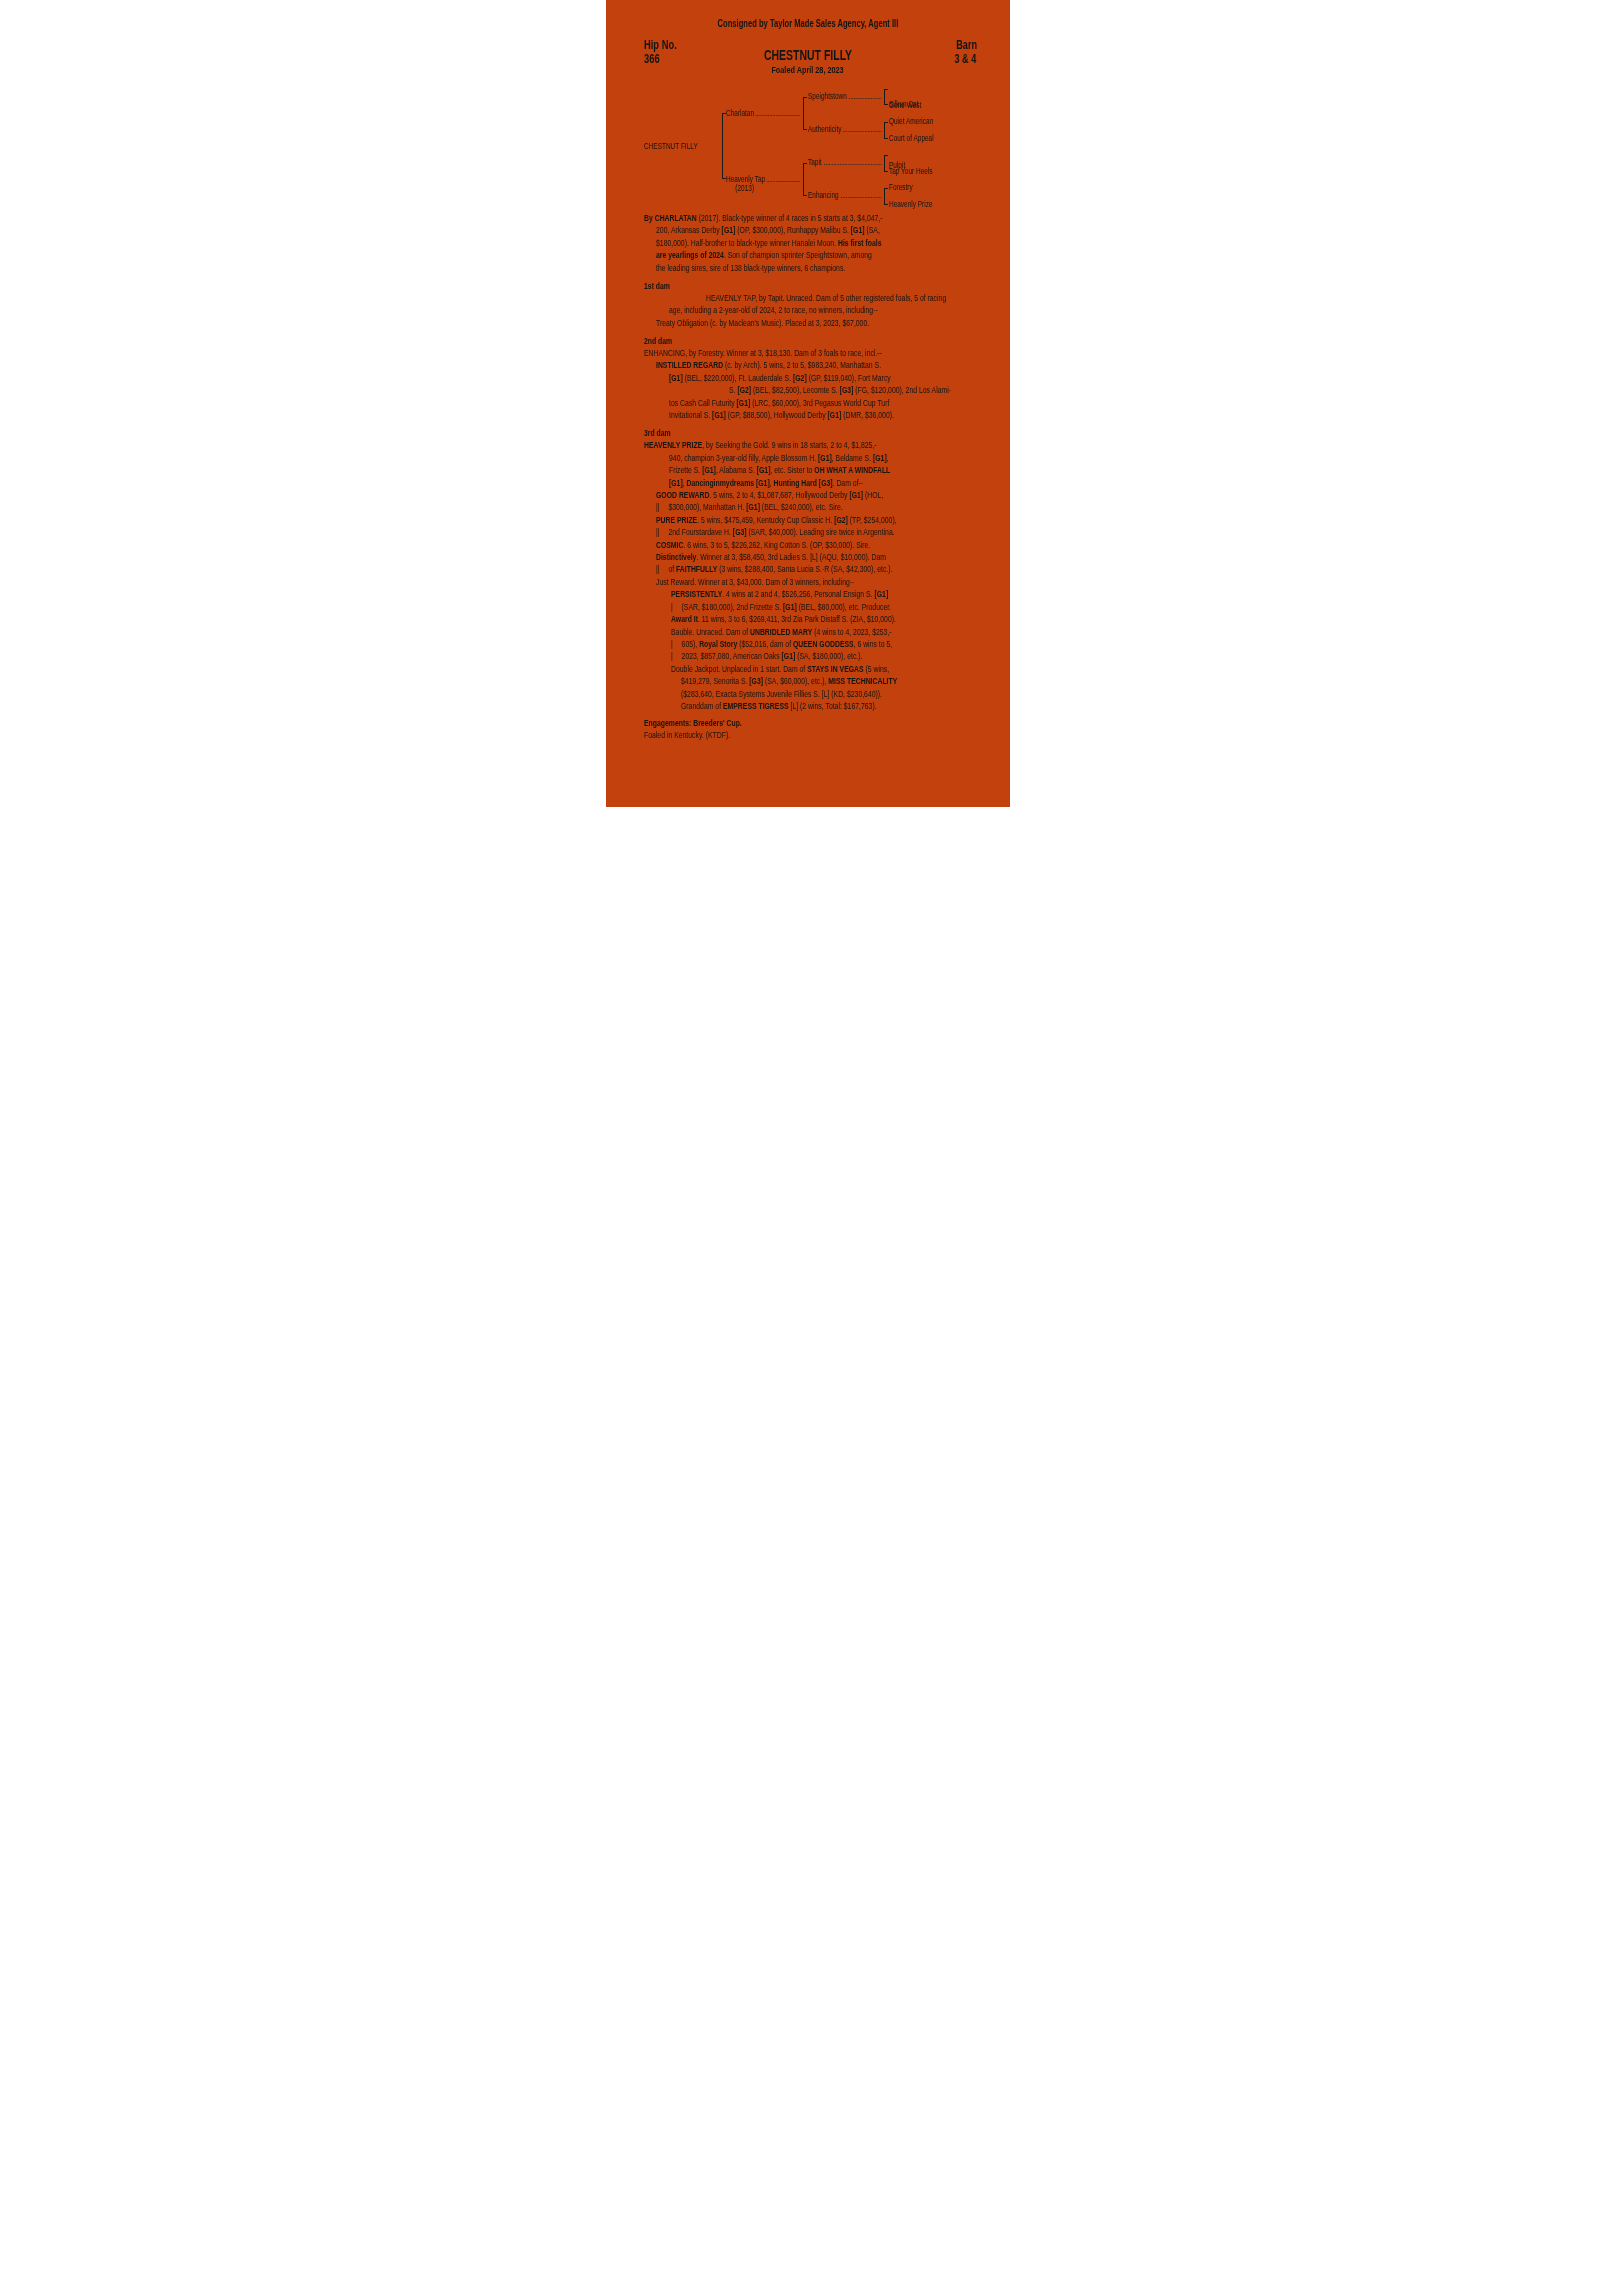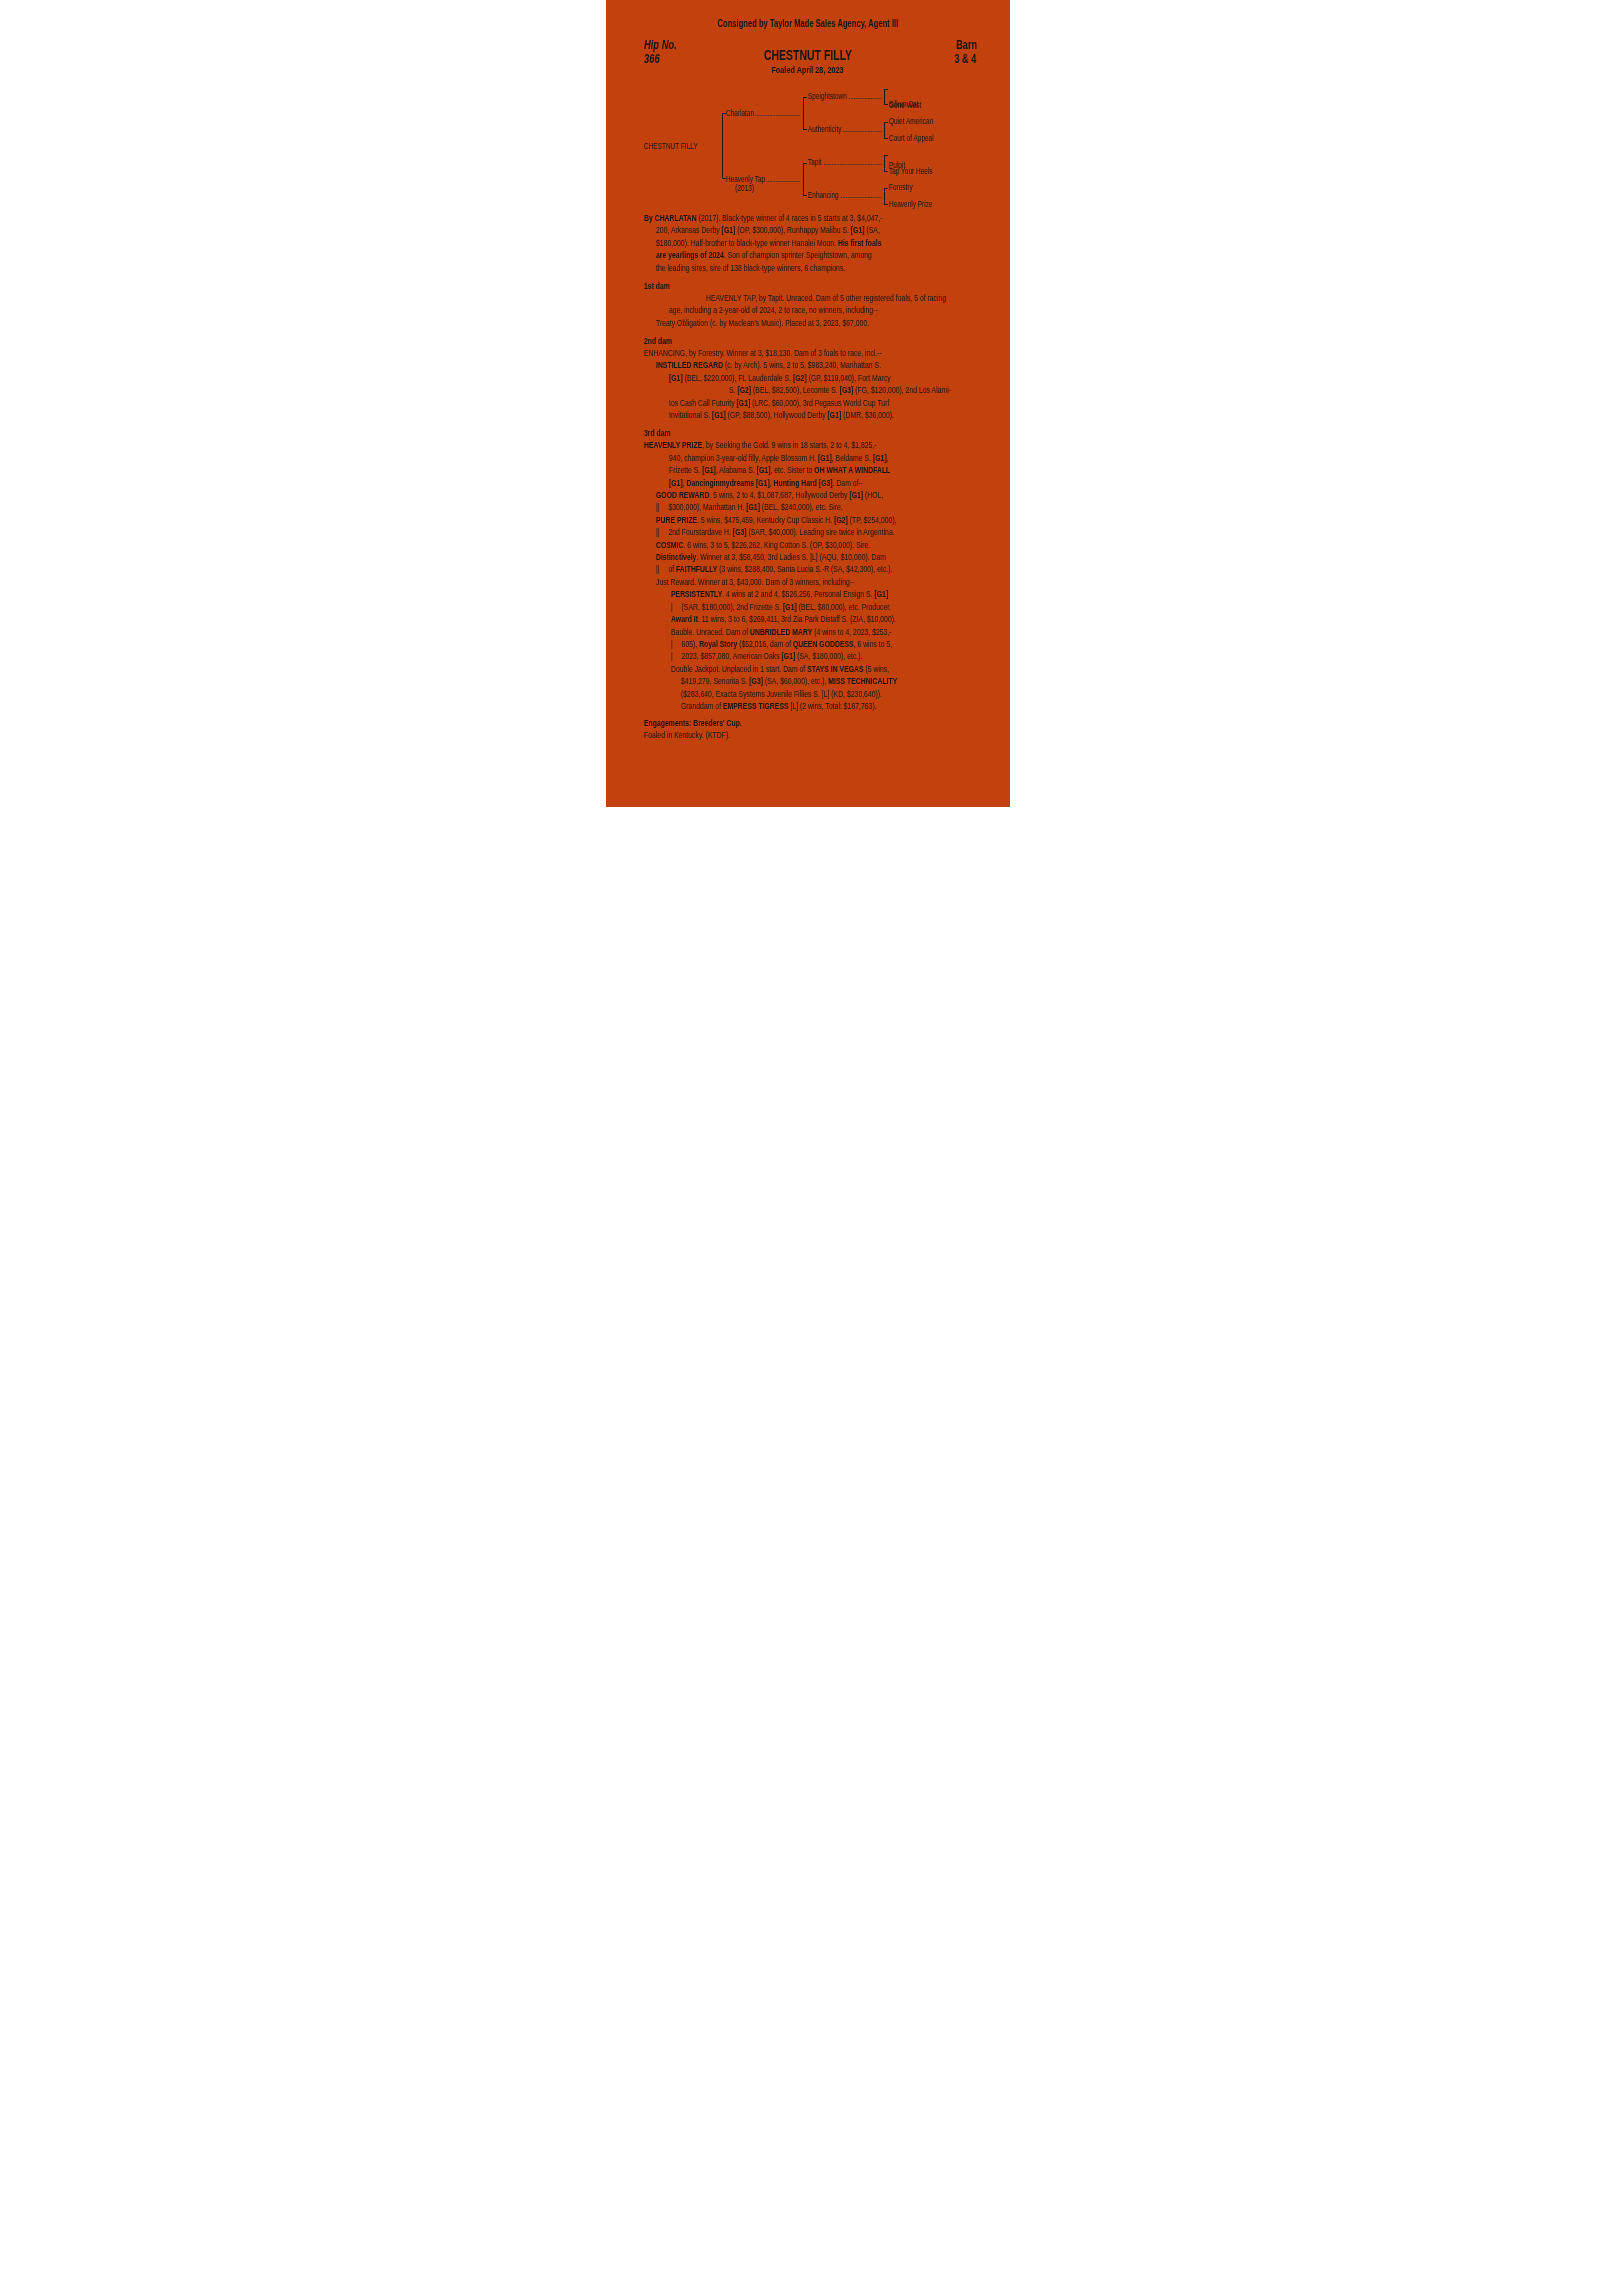--- a/index.html
+++ b/index.html
@@ -2,21 +2,21 @@
 <html style="font-size:7.3px"><head>
 <meta charset="utf-8">
 <style>
   html,body{margin:0;padding:0;background:#fff;}
   .page{position:relative;width:404px;height:807px;margin:0 auto;background:#c2410c;color:#141414;
         font-family:"Liberation Sans","DejaVu Sans",sans-serif;overflow:hidden;}
   
   .cx{display:inline-block;transform:scaleX(.76);transform-origin:center;white-space:nowrap;}
   .lx{display:inline-block;transform:scaleX(.78);transform-origin:0 50%;white-space:nowrap;}
   .consigned{position:absolute;top:18.4px;left:0;right:0;text-align:center;font-weight:bold;font-size:10px;}
-  .hip{position:absolute;left:38px;top:38px;font-weight:bold;font-size:12px;line-height:14.2px;font-style:italic;}
+  .hip{position:absolute;left:38px;top:38px;font-weight:bold;font-size:12px;line-height:14.2px;}
   .barn{position:absolute;right:30px;top:38px;width:60px;text-align:right;font-weight:bold;font-size:12px;line-height:14.2px;}
   .title{position:absolute;top:48px;left:0;right:0;text-align:center;font-weight:bold;font-size:13.8px;}
   .foaled{position:absolute;top:64px;left:0;right:0;text-align:center;font-weight:bold;font-size:9.6px;}
   
   .tree{position:absolute;left:38px;top:79px;right:13.8px;height:138px;font-size:8.3px;}
   .n{position:absolute;height:9.2px;line-height:9.2px;}
   .cell{display:flex;align-items:flex-end;transform:scaleX(.78);transform-origin:0 100%;}
   .cell .nm{white-space:nowrap;}
   .ld{flex:1;border-bottom:0.9px dotted #2c2c2c;margin:0 1.4px 2.3px 2.3px;}
   .br{position:absolute;width:3.7px;border-left:0.9px solid #1a1a1a;}

